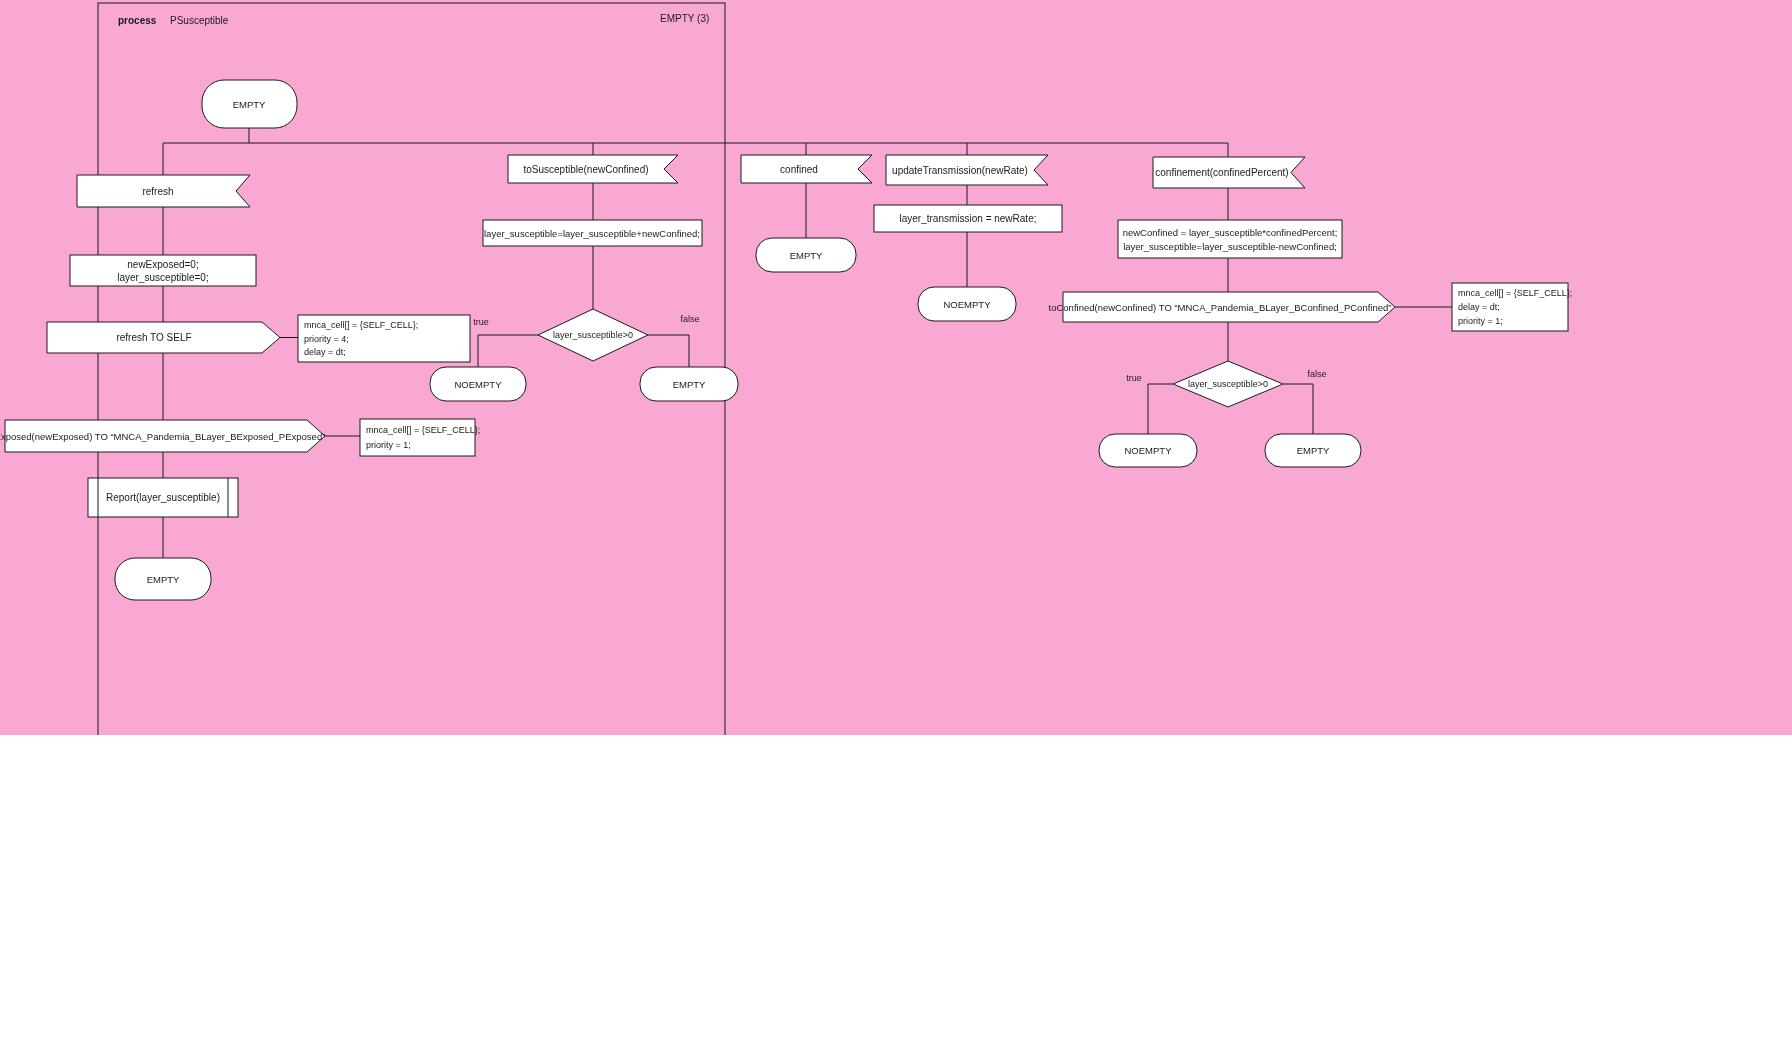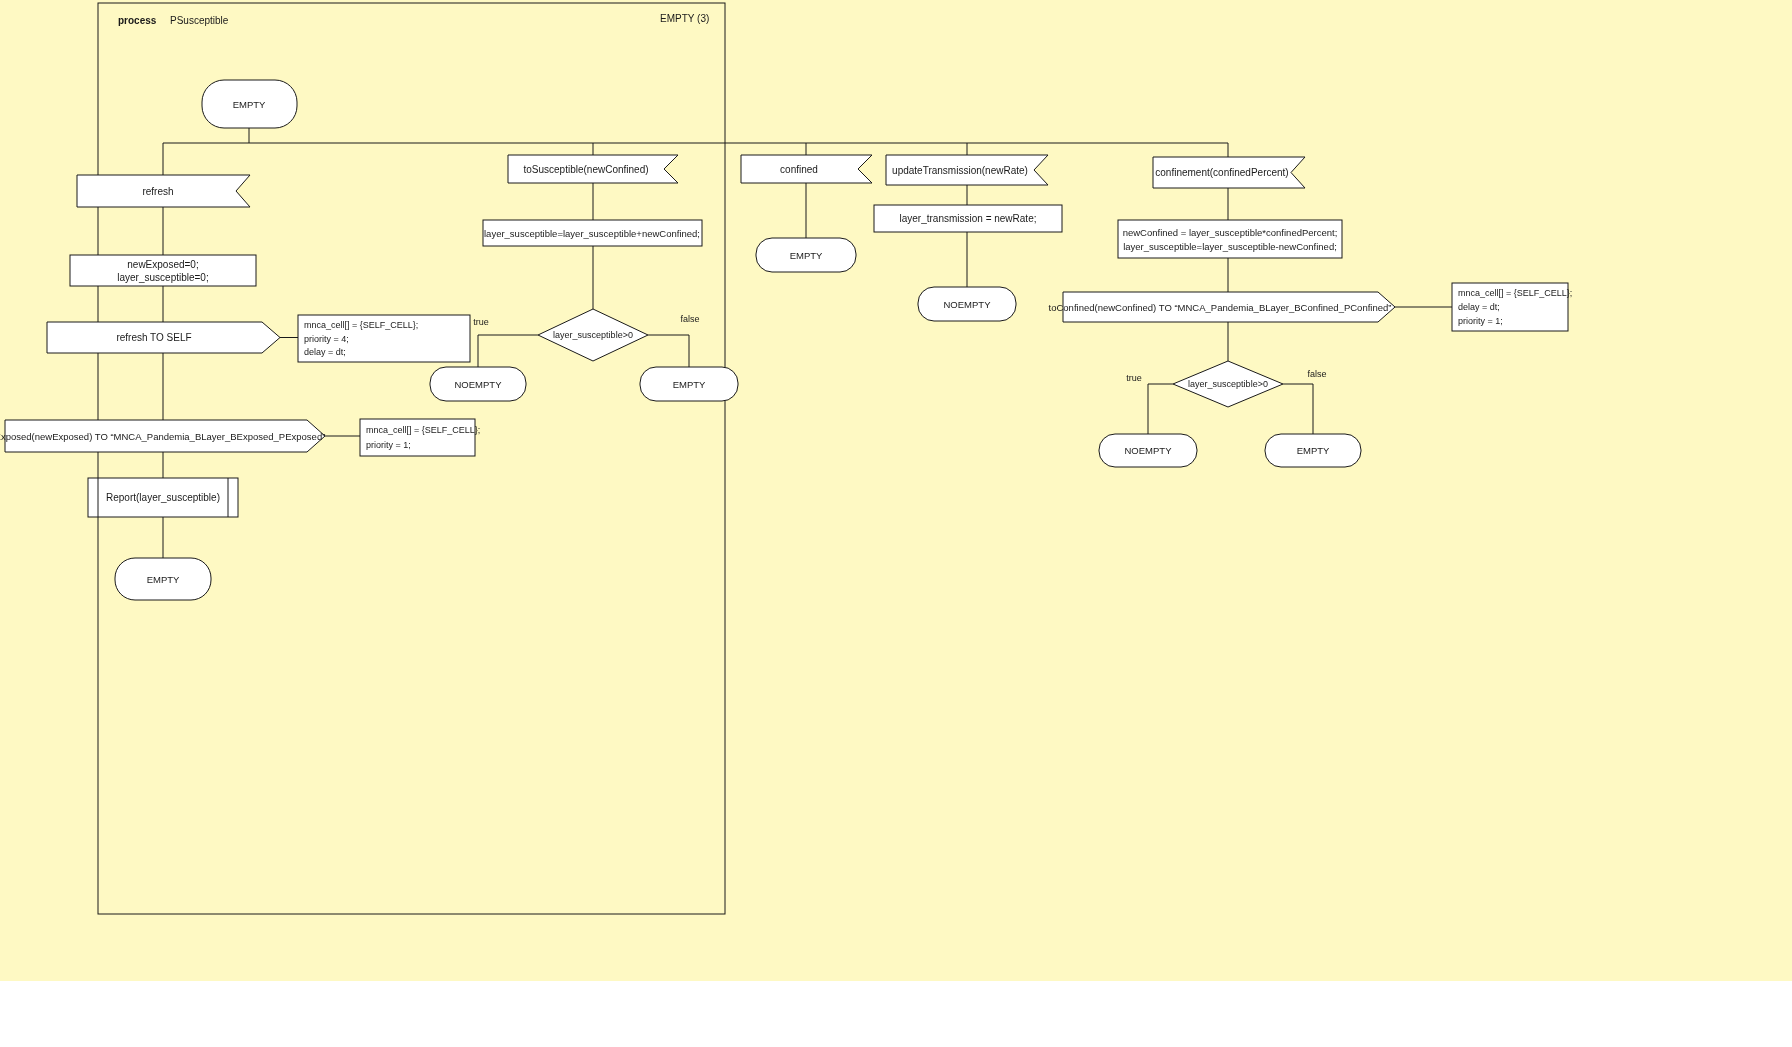--- a/index.html
+++ b/index.html
@@ -1,16 +1,16 @@
 <!DOCTYPE html>
 <html><head>
 <meta charset="utf-8">
 <style>
   html,body { margin:0; padding:0; background:#ffffff; }
-  .stage { position:relative; width:1792px; height:981px; background:#fef9c3;text-decoration:underline; }
+  .stage { position:relative; width:1792px; height:735px; background:#f9a8d4;text-decoration:underline; }
   svg text {
     font-family:"Liberation Sans", sans-serif;
     fill:#1a1a1a;
     font-size:10px;
   }
   .c  { text-anchor:middle; dominant-baseline:central; }
   .l  { text-anchor:start;  dominant-baseline:central; }
   .b  { font-weight:bold; }
   .s  { font-size:9.5px; }
   .xs { font-size:9px; }

